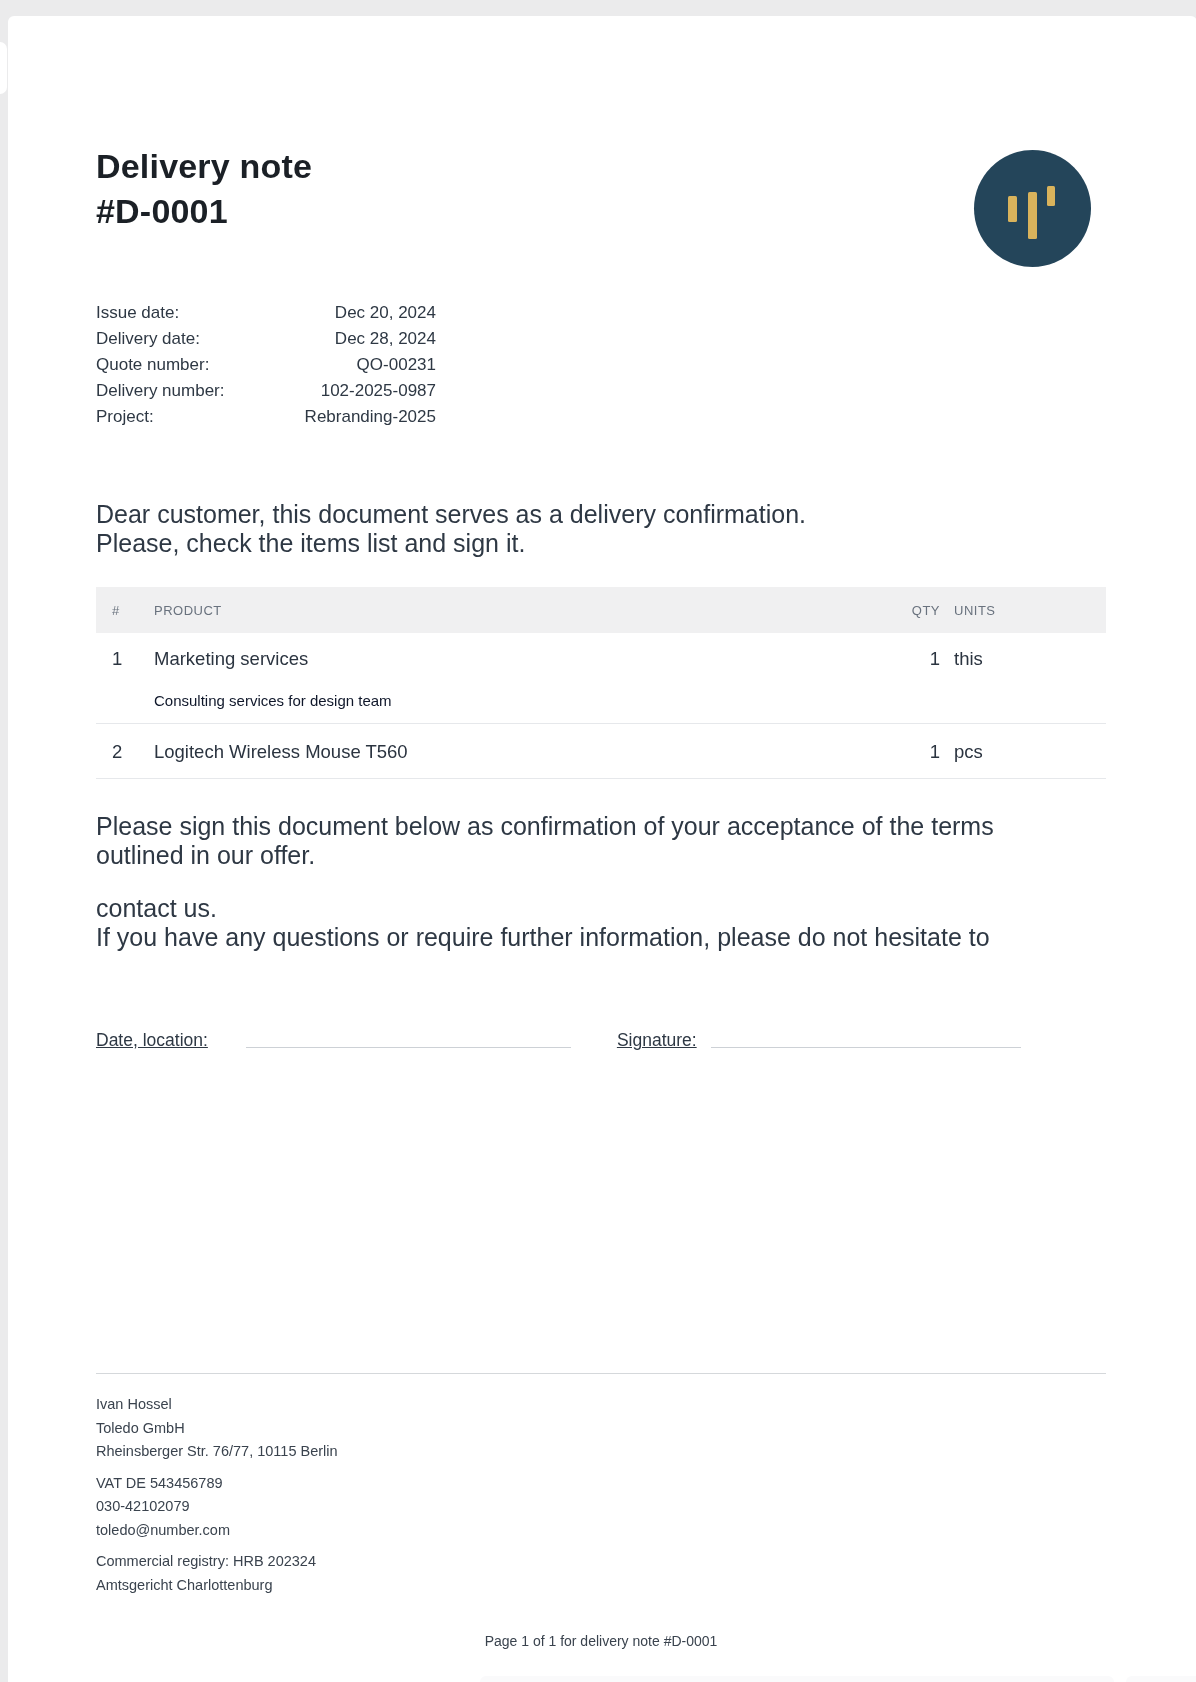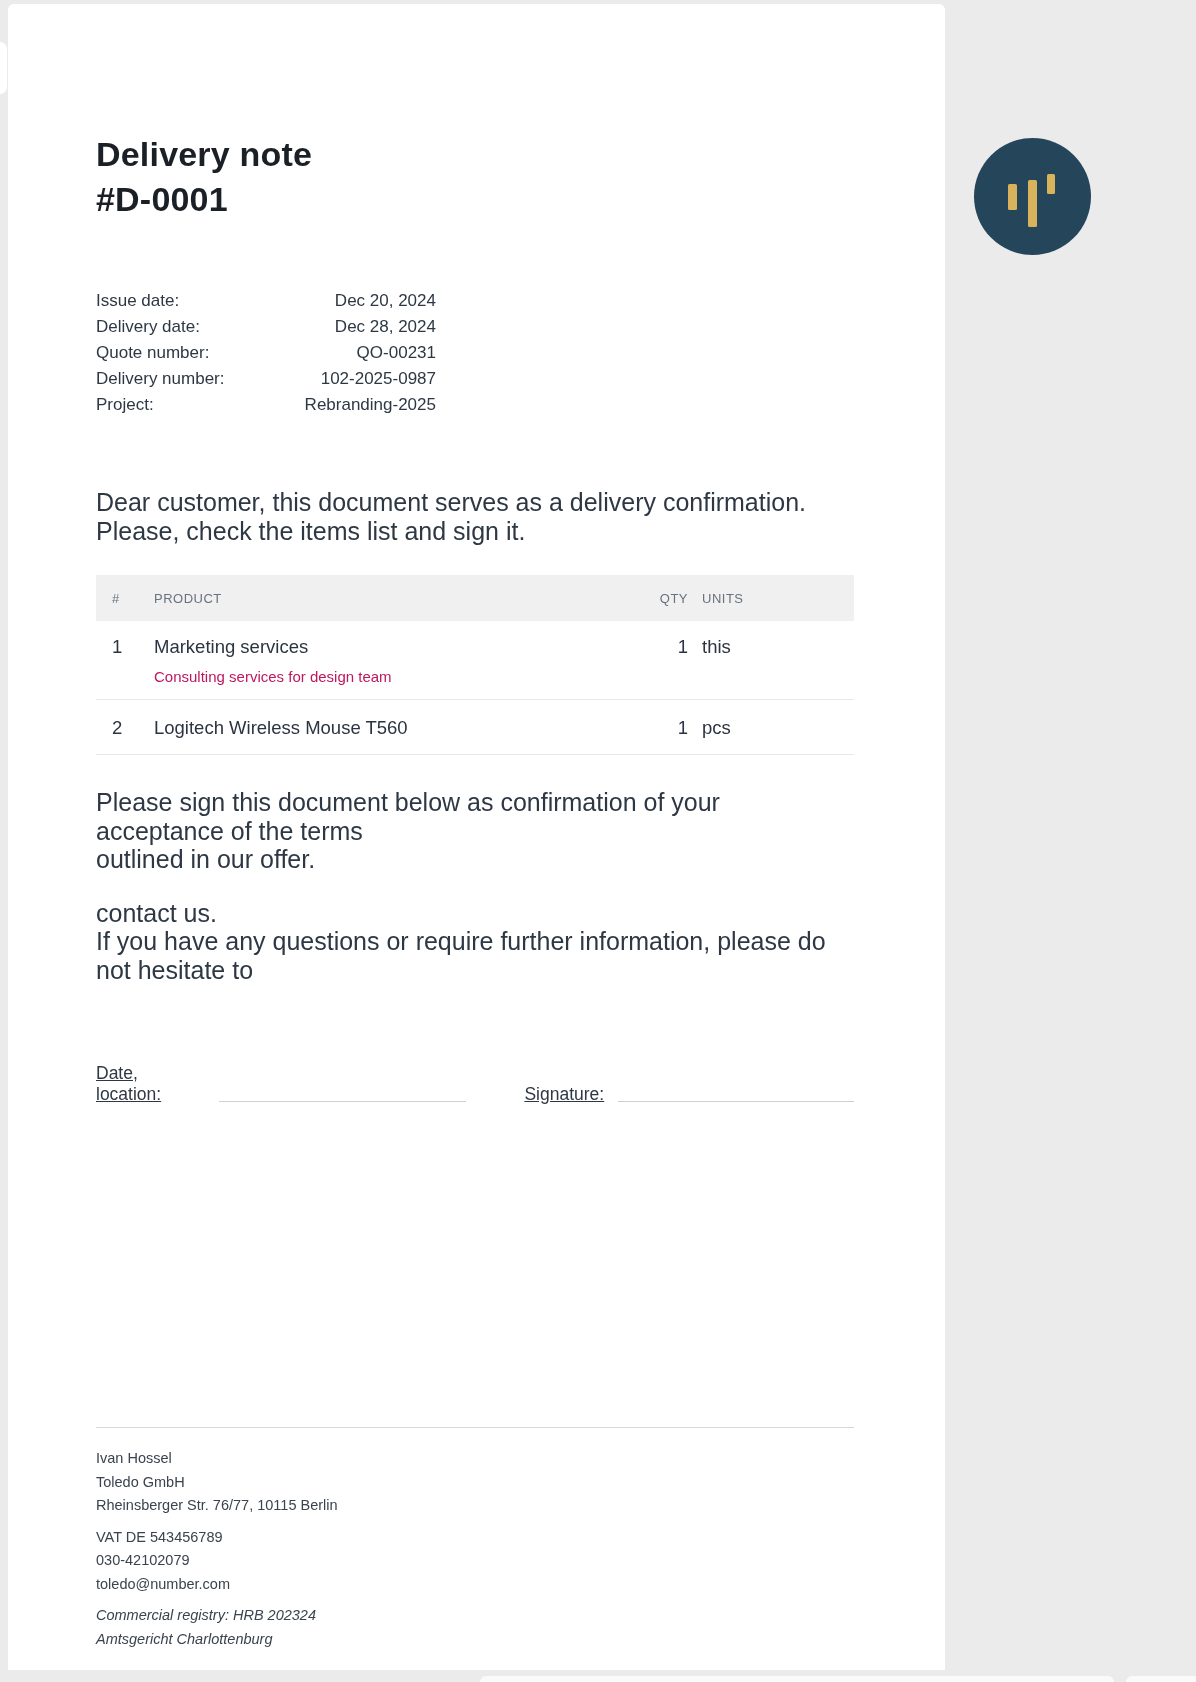--- a/index.html
+++ b/index.html
@@ -6,22 +6,22 @@
   html,body { margin:0; padding:0; }
   body {
     width:1196px; height:1682px;
     position:relative; overflow:hidden;
     background:#ebebec;
     font-family:"Liberation Sans", sans-serif;
     -webkit-font-smoothing:antialiased;
   }
 
   .page {
-    position:absolute; left:8px; top:4px;
-    width:937px; height:1666px;
+    position:absolute; left:8px; top:16px;
+    width:1189px; height:1666px;
     background:#ffffff;
     border-radius:6px 6px 0 0;
   }
   .content { margin-left:88px; margin-right:91px; }
 
   
   .title {
     margin:0; padding-top:128px;
     font-size:34px; line-height:45px; font-weight:700;
     color:#1b2026; letter-spacing:0.2px;
@@ -61,40 +61,40 @@
   .th-qty { text-align:right; padding-right:14px; }
   .trow {
     display:grid; grid-template-columns:58px 1fr 90px 152px;
     padding:14px 0 12px;
     border-bottom:1px solid #e6e8eb;
     font-size:18.5px; line-height:24px; color:#2b3440;
   }
   .trow.slim { padding:16px 0 14px; }
   .td-num { padding-left:16px; }
   .td-qty { text-align:right; padding-right:14px; }
-  .pdesc { margin-top:8px; font-size:15px; line-height:20px; color:#be185d; }
+  .pdesc { margin-top:20px; font-size:15px; line-height:20px; color:#0f172a; }
 
   .terms1 { margin-top:33px; }
   .terms2 { margin-top:25px; }
 
   
   .sig-row {
     margin-top:79px; display:flex; align-items:flex-end;
     font-size:17.5px; color:#2e3844;text-decoration:underline;
   }
   .sig-line { border-bottom:1.5px solid #cdd1d6; margin-bottom:3px; }
   .sig-line.first { width:325px; margin-left:38px; }
-  .sig-label2 { margin-left:58px; }
+  .sig-label2 { margin-left:46px; }
   .sig-line.second { width:310px; margin-left:14px; }
 
   
   .divider { margin-top:322px; border:0; border-top:1px solid #d5d8db; height:0; }
   .sender { margin-top:19px; font-size:14.5px; line-height:23.5px; color:#3a434e; }
   .sender p { margin:0 0 8px 0; }
-  .sender p:last-child { margin-bottom:12px;font-style:italic; }
+  .sender p:last-child { margin-bottom:12px; }
   .page-footer { margin-top:36px; text-align:center; font-size:14px; color:#3a434e; }
 
   
   .left-sliver {
     position:absolute; left:0; top:42px; width:7px; height:52px;
     background:#ffffff; border-radius:0 9px 9px 0;
   }
   .bottom-piece1 {
     position:absolute; left:480px; top:1676px; width:634px; height:6px;
     background:#fafafb; border-radius:8px 8px 0 0;

